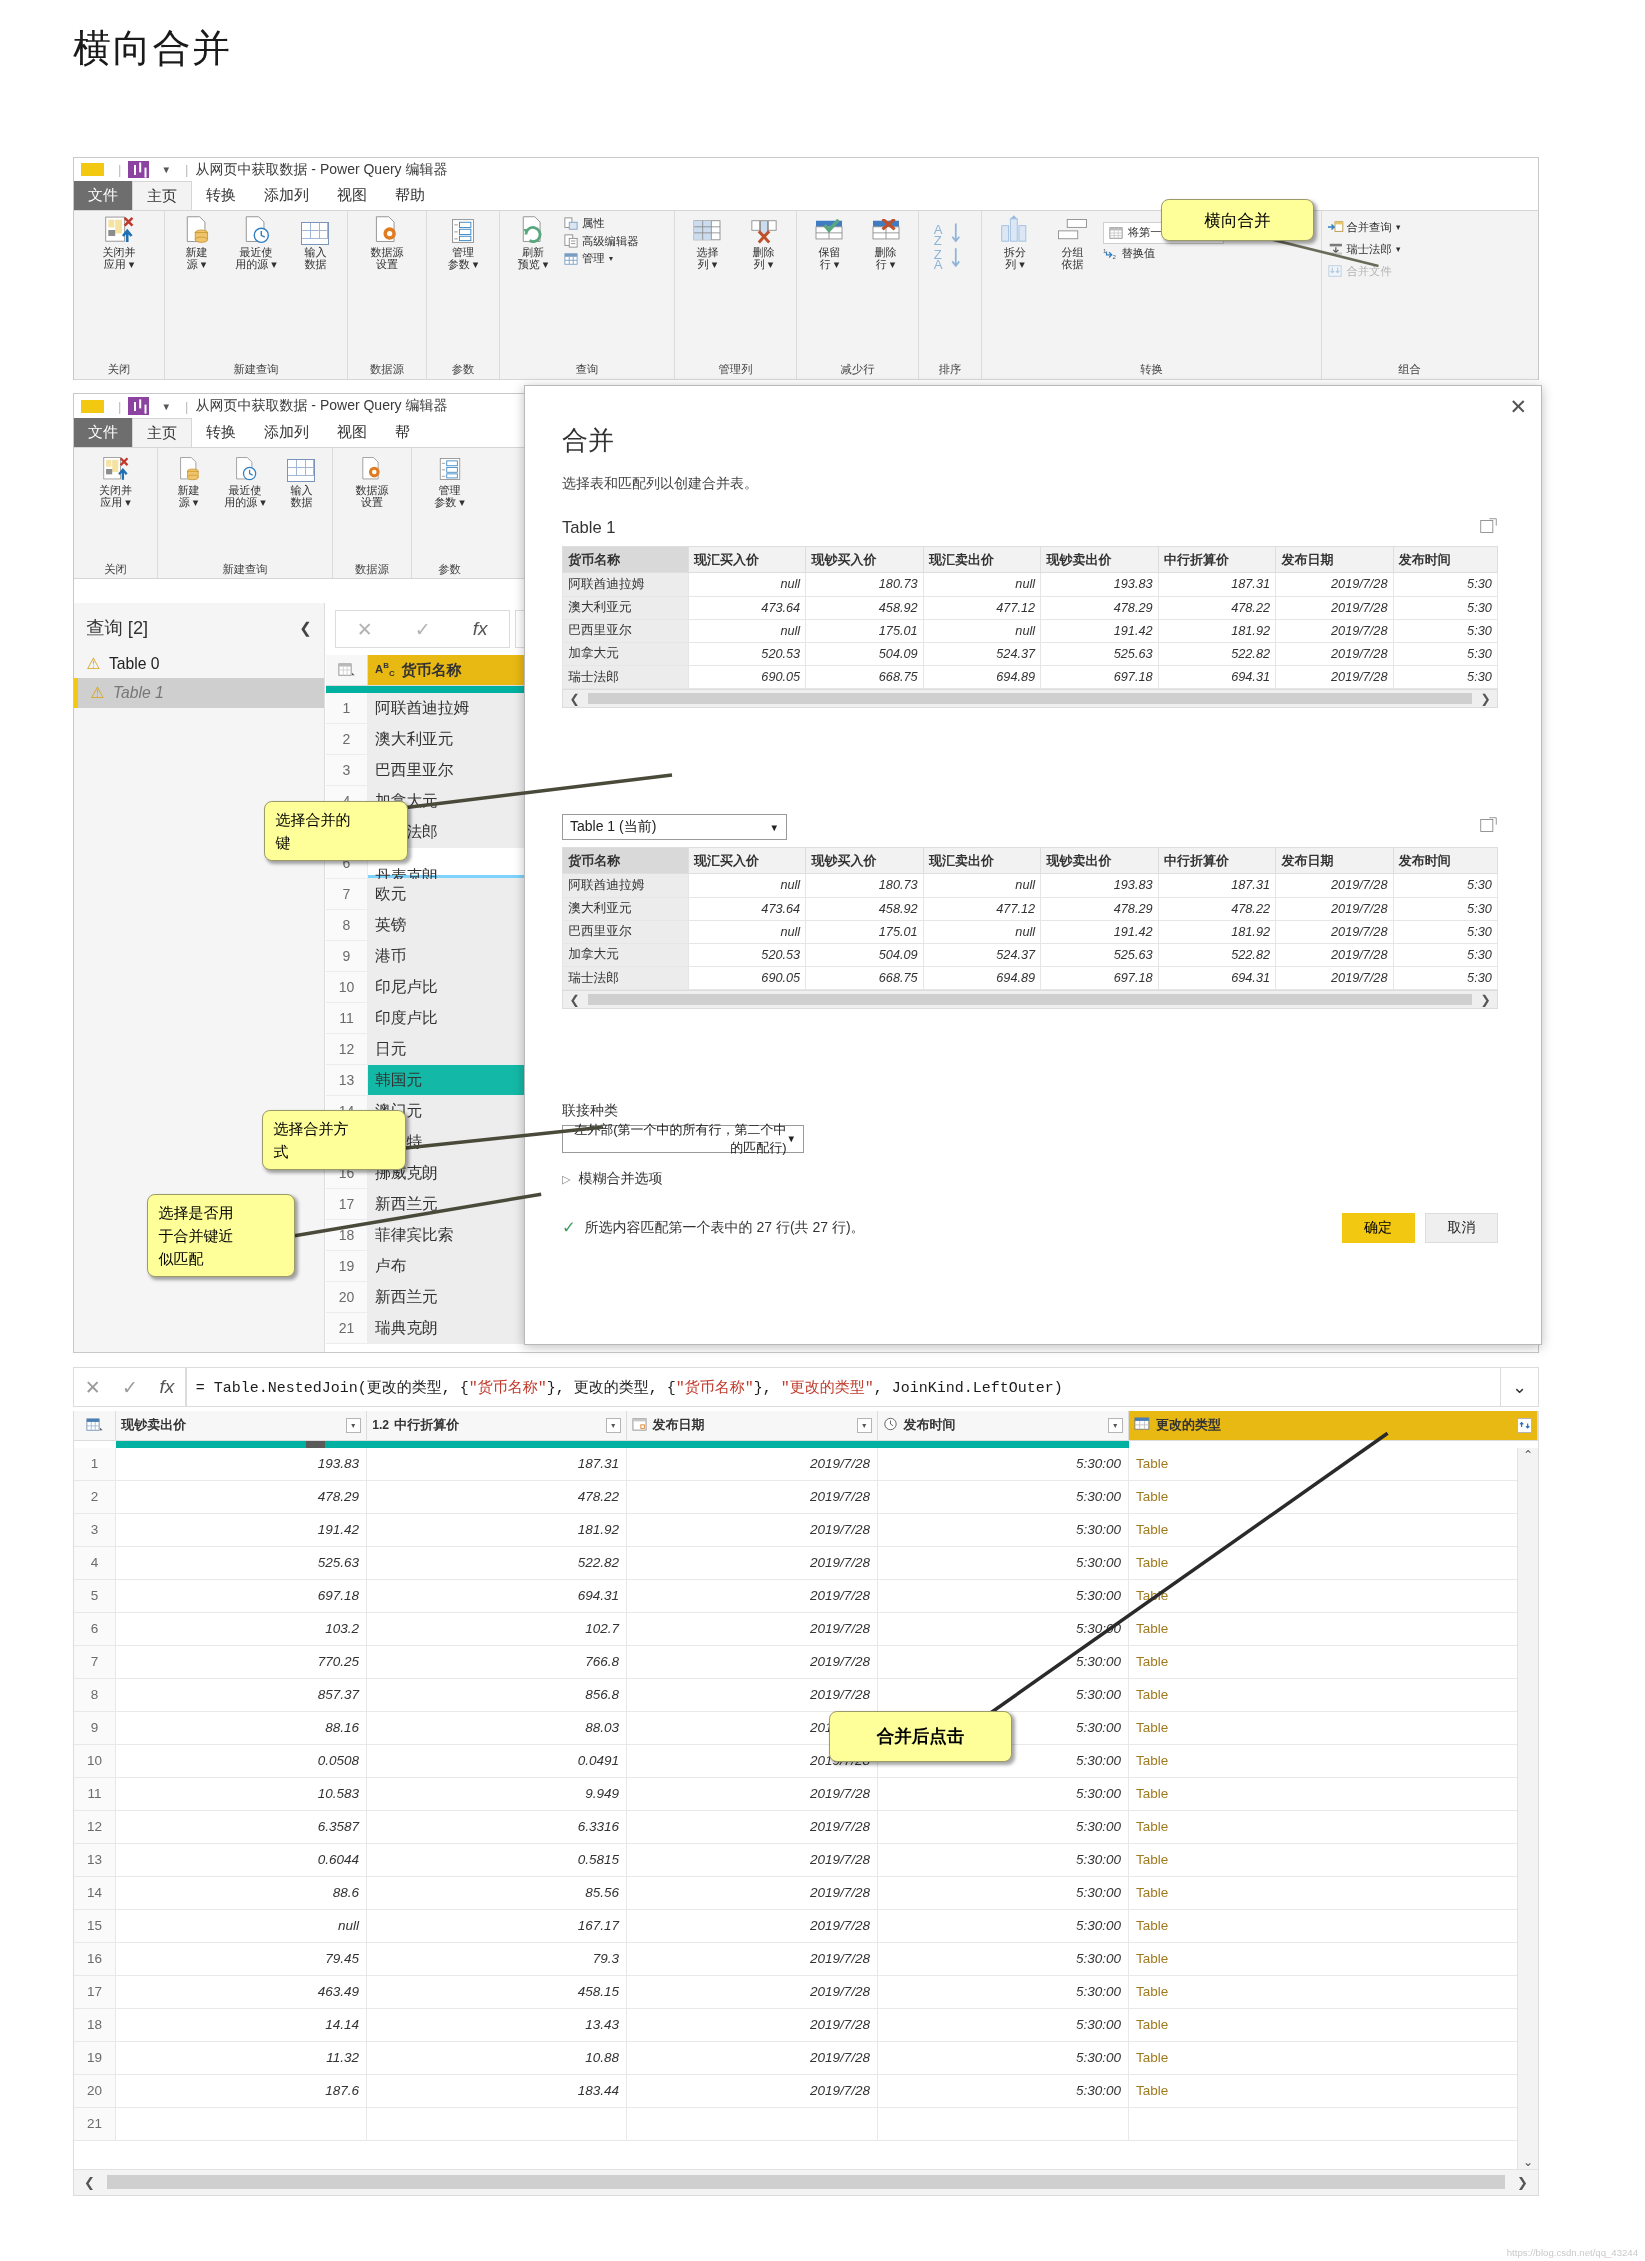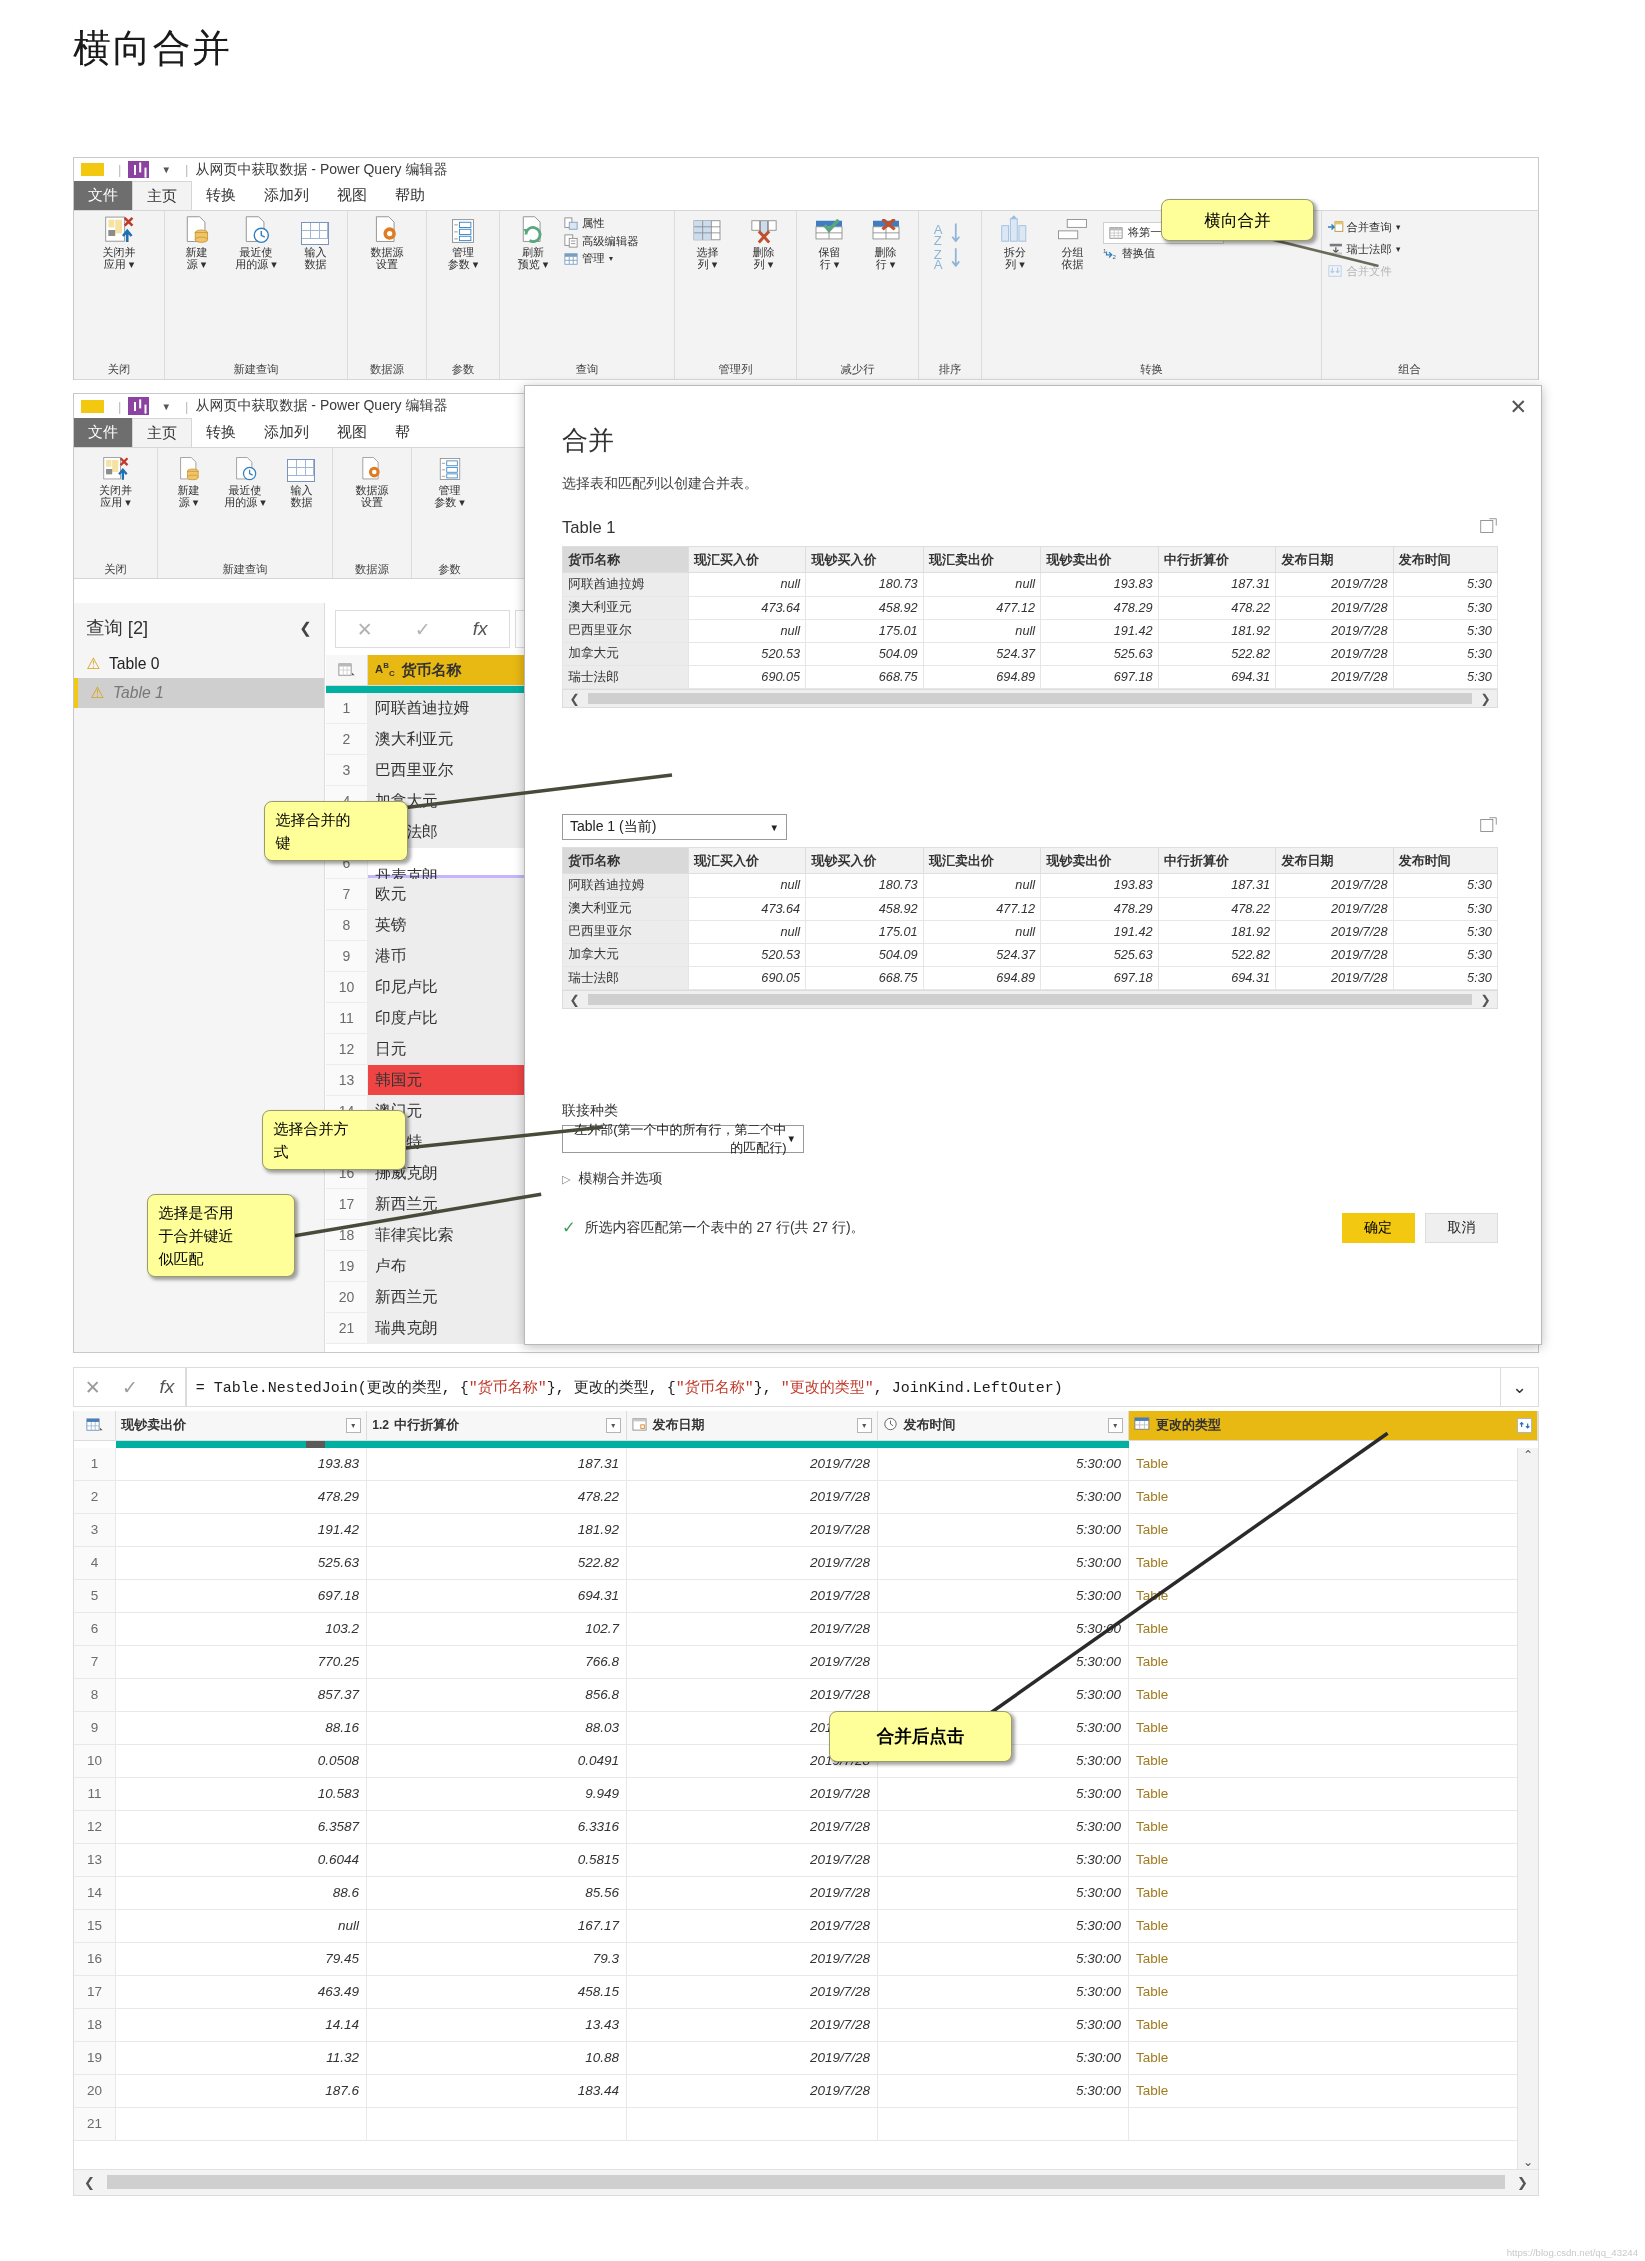--- a/index.html
+++ b/index.html
@@ -626,21 +626,21 @@
         <div style="display: flex; height: 31px; border-bottom: 0.9px solid rgb(236, 236, 236); font-size: 15.7px; font-family: &quot;Liberation Serif&quot;, serif;">
           <div style="width: 42px; display: flex; align-items: center; justify-content: center; color: rgb(107, 107, 107); background: rgb(250, 250, 250); border-right: 0.9px solid rgb(236, 236, 236); font-family: &quot;Liberation Sans&quot;, sans-serif; font-size: 14px;">4</div>
           <div style="width: 157px; display: flex; align-items: center; padding: 0px 7px; color: rgb(51, 51, 51); background: rgb(237, 237, 237); border-right: 0.9px solid rgb(236, 236, 236);">加拿大元</div>
         </div>
         <div style="display: flex; height: 31px; border-bottom: 0.9px solid rgb(236, 236, 236); font-size: 15.7px; font-family: &quot;Liberation Serif&quot;, serif;">
           <div style="width: 42px; display: flex; align-items: center; justify-content: center; color: rgb(107, 107, 107); background: rgb(250, 250, 250); border-right: 0.9px solid rgb(236, 236, 236); font-family: &quot;Liberation Sans&quot;, sans-serif; font-size: 14px;">5</div>
           <div style="width: 157px; display: flex; align-items: center; padding: 0px 7px; color: rgb(51, 51, 51); background: rgb(237, 237, 237); border-right: 0.9px solid rgb(236, 236, 236);">瑞士法郎</div>
         </div>
         <div style="display: flex; height: 31px; border-bottom: 0.9px solid rgb(236, 236, 236); font-size: 15.7px; font-family: &quot;Liberation Serif&quot;, serif;">
           <div style="width: 42px; display: flex; align-items: center; justify-content: center; color: rgb(107, 107, 107); background: rgb(250, 250, 250); border-right: 0.9px solid rgb(236, 236, 236); font-family: &quot;Liberation Sans&quot;, sans-serif; font-size: 14px;">6</div>
-          <div style="width: 157px; display: flex; align-items: center; padding: 0px 7px; color: rgb(51, 51, 51); background: #c4b5fd; border-right: 0.9px solid rgb(236, 236, 236); margin-top: 27px;">丹麦克朗</div>
+          <div style="width: 157px; display: flex; align-items: center; padding: 0px 7px; color: rgb(51, 51, 51); background: #7dd3fc; border-right: 0.9px solid rgb(236, 236, 236); margin-top: 27px;">丹麦克朗</div>
         </div>
         <div style="display: flex; height: 31px; border-bottom: 0.9px solid rgb(236, 236, 236); font-size: 15.7px; font-family: &quot;Liberation Serif&quot;, serif;">
           <div style="width: 42px; display: flex; align-items: center; justify-content: center; color: rgb(107, 107, 107); background: rgb(250, 250, 250); border-right: 0.9px solid rgb(236, 236, 236); font-family: &quot;Liberation Sans&quot;, sans-serif; font-size: 14px;">7</div>
           <div style="width: 157px; display: flex; align-items: center; padding: 0px 7px; color: rgb(51, 51, 51); background: rgb(237, 237, 237); border-right: 0.9px solid rgb(236, 236, 236);">欧元</div>
         </div>
         <div style="display: flex; height: 31px; border-bottom: 0.9px solid rgb(236, 236, 236); font-size: 15.7px; font-family: &quot;Liberation Serif&quot;, serif;">
           <div style="width: 42px; display: flex; align-items: center; justify-content: center; color: rgb(107, 107, 107); background: rgb(250, 250, 250); border-right: 0.9px solid rgb(236, 236, 236); font-family: &quot;Liberation Sans&quot;, sans-serif; font-size: 14px;">8</div>
           <div style="width: 157px; display: flex; align-items: center; padding: 0px 7px; color: rgb(51, 51, 51); background: rgb(237, 237, 237); border-right: 0.9px solid rgb(236, 236, 236);">英镑</div>
         </div>
         <div style="display: flex; height: 31px; border-bottom: 0.9px solid rgb(236, 236, 236); font-size: 15.7px; font-family: &quot;Liberation Serif&quot;, serif;">
@@ -654,21 +654,21 @@
         <div style="display: flex; height: 31px; border-bottom: 0.9px solid rgb(236, 236, 236); font-size: 15.7px; font-family: &quot;Liberation Serif&quot;, serif;">
           <div style="width: 42px; display: flex; align-items: center; justify-content: center; color: rgb(107, 107, 107); background: rgb(250, 250, 250); border-right: 0.9px solid rgb(236, 236, 236); font-family: &quot;Liberation Sans&quot;, sans-serif; font-size: 14px;">11</div>
           <div style="width: 157px; display: flex; align-items: center; padding: 0px 7px; color: rgb(51, 51, 51); background: rgb(237, 237, 237); border-right: 0.9px solid rgb(236, 236, 236);">印度卢比</div>
         </div>
         <div style="display: flex; height: 31px; border-bottom: 0.9px solid rgb(236, 236, 236); font-size: 15.7px; font-family: &quot;Liberation Serif&quot;, serif;">
           <div style="width: 42px; display: flex; align-items: center; justify-content: center; color: rgb(107, 107, 107); background: rgb(250, 250, 250); border-right: 0.9px solid rgb(236, 236, 236); font-family: &quot;Liberation Sans&quot;, sans-serif; font-size: 14px;">12</div>
           <div style="width: 157px; display: flex; align-items: center; padding: 0px 7px; color: rgb(51, 51, 51); background: rgb(237, 237, 237); border-right: 0.9px solid rgb(236, 236, 236);">日元</div>
         </div>
         <div style="display: flex; height: 31px; border-bottom: 0.9px solid rgb(236, 236, 236); font-size: 15.7px; font-family: &quot;Liberation Serif&quot;, serif;">
           <div style="width: 42px; display: flex; align-items: center; justify-content: center; color: rgb(107, 107, 107); background: rgb(250, 250, 250); border-right: 0.9px solid rgb(236, 236, 236); font-family: &quot;Liberation Sans&quot;, sans-serif; font-size: 14px;">13</div>
-          <div style="width: 157px; display: flex; align-items: center; padding: 0px 7px; color: rgb(51, 51, 51); background: #ef4444; border-right: 0.9px solid rgb(236, 236, 236); font-family: Liberation Serif, serif;">韩国元</div>
+          <div style="width: 157px; display: flex; align-items: center; padding: 0px 7px; color: rgb(51, 51, 51); background: #14b8a6; border-right: 0.9px solid rgb(236, 236, 236); font-family: Liberation Serif, serif;">韩国元</div>
         </div>
         <div style="display: flex; height: 31px; border-bottom: 0.9px solid rgb(236, 236, 236); font-size: 15.7px; font-family: &quot;Liberation Serif&quot;, serif;">
           <div style="width: 42px; display: flex; align-items: center; justify-content: center; color: rgb(107, 107, 107); background: rgb(250, 250, 250); border-right: 0.9px solid rgb(236, 236, 236); font-family: &quot;Liberation Sans&quot;, sans-serif; font-size: 14px;">14</div>
           <div style="width: 157px; display: flex; align-items: center; padding: 0px 7px; color: rgb(51, 51, 51); background: rgb(237, 237, 237); border-right: 0.9px solid rgb(236, 236, 236);">澳门元</div>
         </div>
         <div style="display: flex; height: 31px; border-bottom: 0.9px solid rgb(236, 236, 236); font-size: 15.7px; font-family: &quot;Liberation Serif&quot;, serif;">
           <div style="width: 42px; display: flex; align-items: center; justify-content: center; color: rgb(107, 107, 107); background: rgb(250, 250, 250); border-right: 0.9px solid rgb(236, 236, 236); font-family: &quot;Liberation Sans&quot;, sans-serif; font-size: 14px;">15</div>
           <div style="width: 157px; display: flex; align-items: center; padding: 0px 7px; color: rgb(51, 51, 51); background: rgb(237, 237, 237); border-right: 0.9px solid rgb(236, 236, 236);">林吉特</div>
         </div>
         <div style="display: flex; height: 31px; border-bottom: 0.9px solid rgb(236, 236, 236); font-size: 15.7px; font-family: &quot;Liberation Serif&quot;, serif;">

